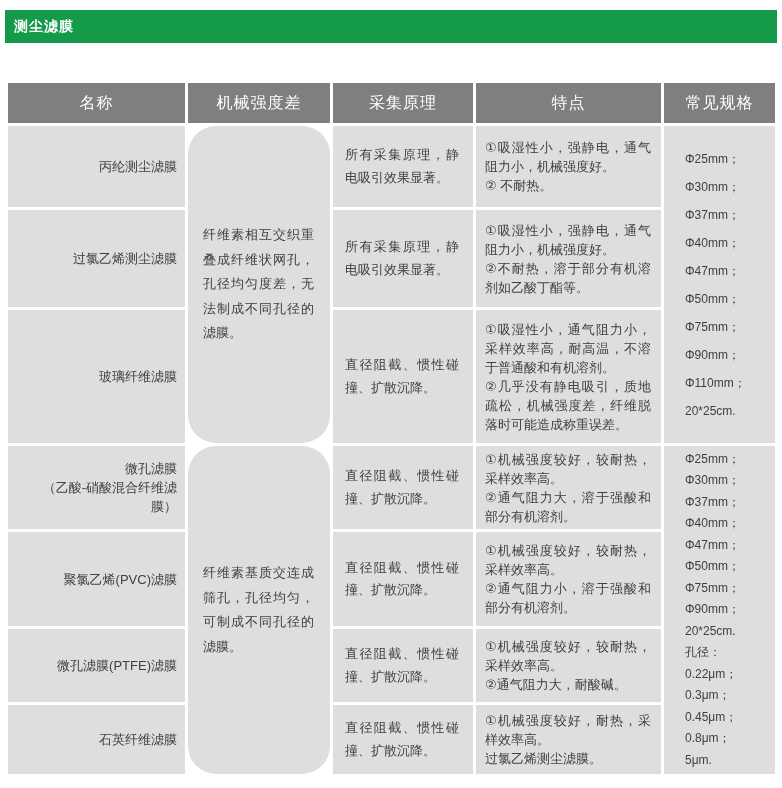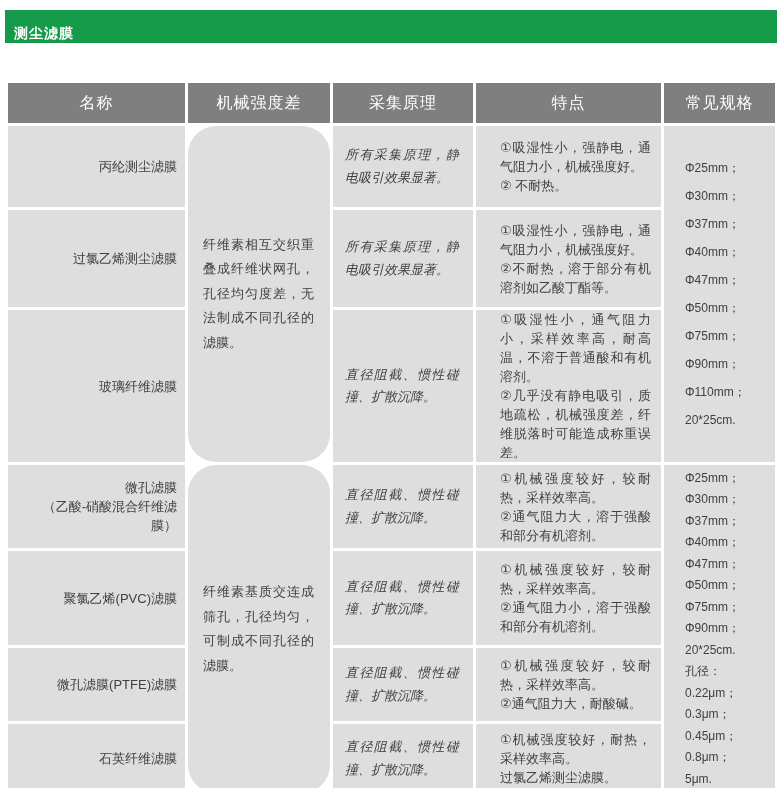--- a/index.html
+++ b/index.html
@@ -3,21 +3,21 @@
 <meta charset="utf-8">
 <style>
   html,body{margin:0;padding:0;background:#ffffff;}
   body{
     width:782px;height:788px;position:relative;overflow:hidden;
     font-family:"Liberation Sans","DejaVu Sans",sans-serif;
     -webkit-font-smoothing:antialiased;
   }
   .title-bar{
     position:absolute;left:5px;top:10px;width:772px;height:33px;
-    background:#159a4a;color:#ffffff;display:flex;align-items:flex-end;
+    background:#159a4a;color:#ffffff;display:flex;align-items:center;
     box-sizing:border-box;padding-left:9px;font-size:14px;font-weight:700;
     letter-spacing:1px;
   }
   table.membrane{
     position:absolute;left:5px;top:80px;
     border-collapse:separate;border-spacing:3px;
     table-layout:fixed;width:773px;
   }
   col.c1{width:177px}col.c2{width:142px}col.c3{width:140px}col.c4{width:185px}col.c5{width:111px}
   th{
@@ -27,22 +27,22 @@
   tr.hdr{height:40px;margin-top:34px;}
   td{
     background:#dddedd;color:#404040;font-size:13px;vertical-align:middle;
     box-sizing:border-box;overflow:hidden;
   }
   tr.ra1{height:81px}tr.ra2{height:97px}tr.ra3{height:133px}
   tr.rb1{height:83px}tr.rb2{height:94px}tr.rb3{height:73px}tr.rb4{height:69px}
   td.name{padding-left:27px;padding-right:8px;line-height:19px;text-align:right;}
   td.name .name-sub{margin-left:-9px;}
   td.fiber{padding:0 16px 0 15px;text-align:justify;line-height:24.5px;text-justify:inter-character;border-radius:28px;}
-  td.principle{padding:0 14px 0 12px;text-align:justify;line-height:22.5px;text-justify:inter-character;font-style:italic;}
-  td.features{padding:0 10px 0 24px;}
+  td.principle{padding:0 14px 0 12px;text-align:justify;line-height:22.5px;text-justify:inter-character;}
+  td.features{padding:0 10px 0 9px;}
   td.features div{text-align:justify;line-height:19px;text-justify:inter-character;}
   td.specs{padding-left:21px;font-size:12px;vertical-align:middle;}
   td.specs.ga div{line-height:28px;}
   td.specs.gb div{line-height:21.5px;}
 </style>
 </head>
 <body>
 
 <div class="title-bar">
   <span>测尘滤膜</span>

